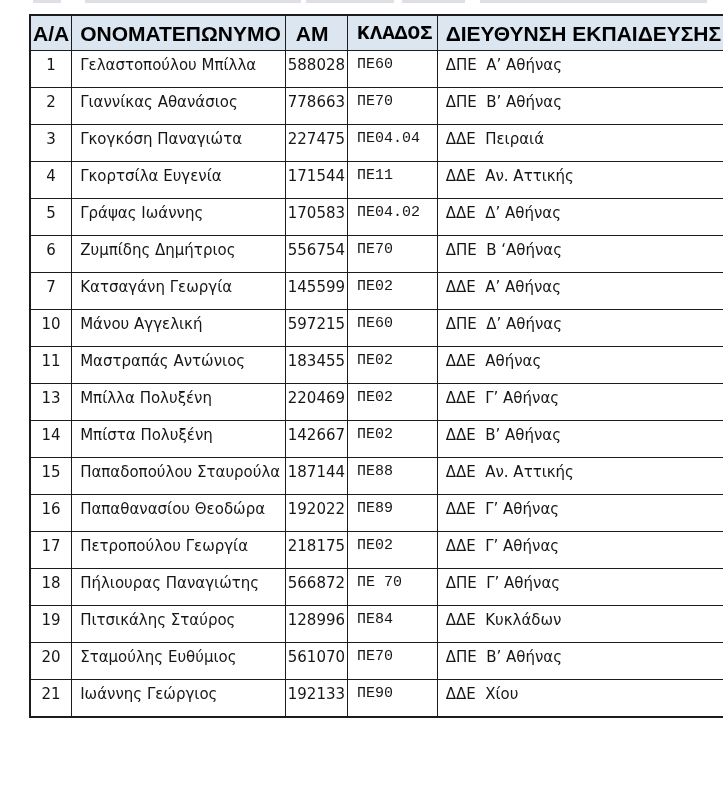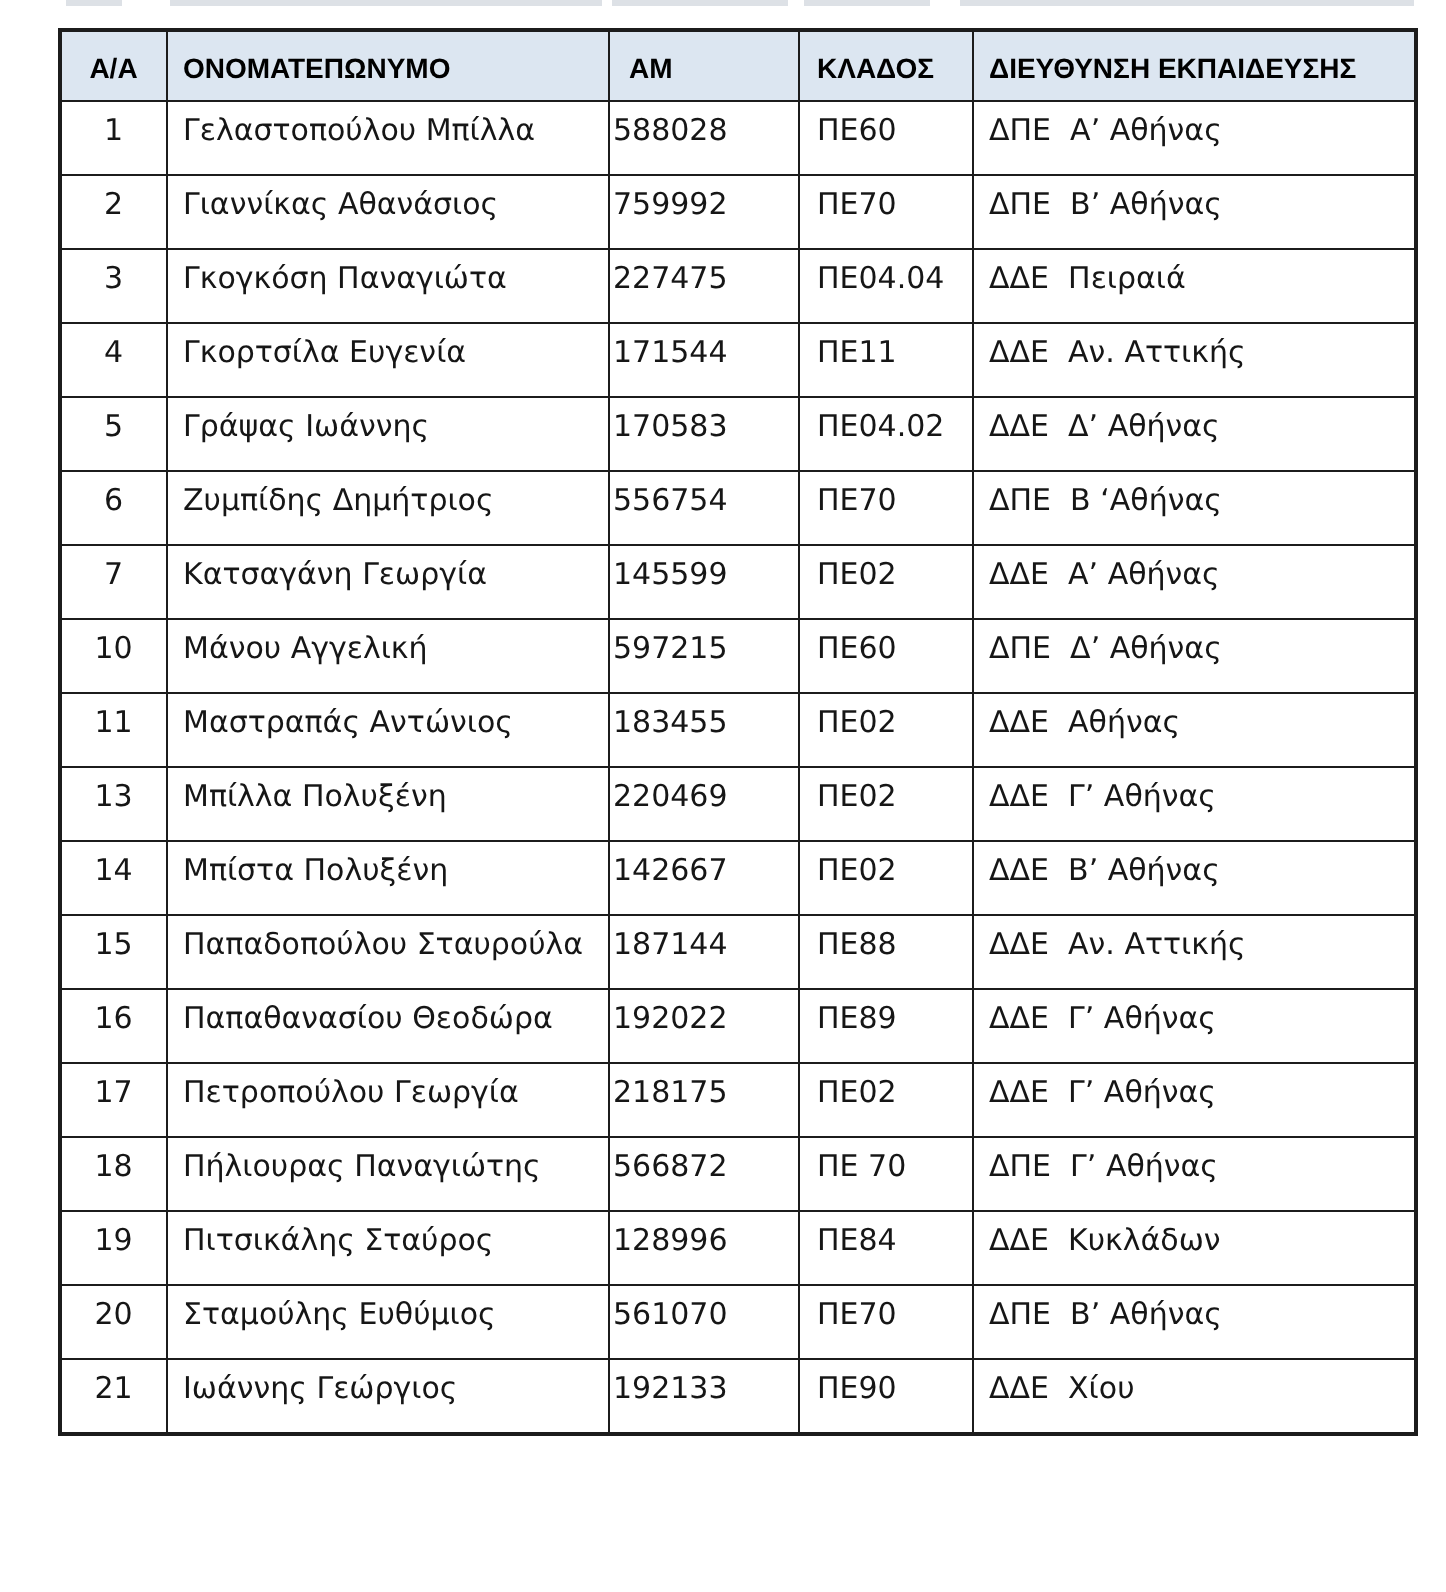--- a/index.html
+++ b/index.html
@@ -21,21 +21,21 @@
     border: 2px solid #1c1c1c;
   }
   .doc-table th, .doc-table td {
     border: 1px solid #1c1c1c;
     overflow: hidden;
   }
   .doc-table th {
     background: #dce6f1;
     font-family: "Liberation Sans", "DejaVu Sans", sans-serif;
     font-weight: bold;
-    font-size: 14px;
+    font-size: 21px;
     color: #000000;
     height: 33px;
     padding: 1px 4px 0 8px;
     text-align: left;
     vertical-align: middle;
     white-space: nowrap;
   }
   .doc-table td {
     font-size: 15px;
     color: #161616;
@@ -43,21 +43,21 @@
     padding: 5px 4px 0 8px;
     vertical-align: top;
     white-space: pre-wrap;
     line-height: 1.25;
   }
   .doc-table th.c-index, .doc-table td.c-index {
     text-align: center; padding-left: 2px; padding-right: 2px;
   }
   .doc-table td.c-am { padding-left: 2px; padding-right: 2px; }
   .doc-table th.c-am { padding-left: 10px; }
-  .doc-table td.c-klados, .doc-table th.c-klados { padding-left: 9px; }
+  .doc-table td.c-klados, .doc-table th.c-klados { padding-left: 9px; font-family: Liberation Mono, monospace; }
 </style>
 </head>
 <body>
 
 <div class="artifact" style="left:33px;  width:28px;"></div>
 <div class="artifact" style="left:85px;  width:216px;"></div>
 <div class="artifact" style="left:306px; width:88px;"></div>
 <div class="artifact" style="left:402px; width:63px;"></div>
 <div class="artifact" style="left:480px; width:227px;"></div>
 
@@ -82,21 +82,21 @@
       <tr>
     <td class="c-index">1</td>
     <td class="c-name">Γελαστοπούλου Μπίλλα</td>
     <td class="c-am">588028</td>
     <td class="c-klados">ΠΕ60</td>
     <td class="c-directorate">ΔΠΕ  Α’ Αθήνας</td>
   </tr>
       <tr>
     <td class="c-index">2</td>
     <td class="c-name">Γιαννίκας Αθανάσιος</td>
-    <td class="c-am">759992</td>
+    <td class="c-am">778663</td>
     <td class="c-klados">ΠΕ70</td>
     <td class="c-directorate">ΔΠΕ  Β’ Αθήνας</td>
   </tr>
       <tr>
     <td class="c-index">3</td>
     <td class="c-name">Γκογκόση Παναγιώτα</td>
     <td class="c-am">227475</td>
     <td class="c-klados">ΠΕ04.04</td>
     <td class="c-directorate">ΔΔΕ  Πειραιά</td>
   </tr>

